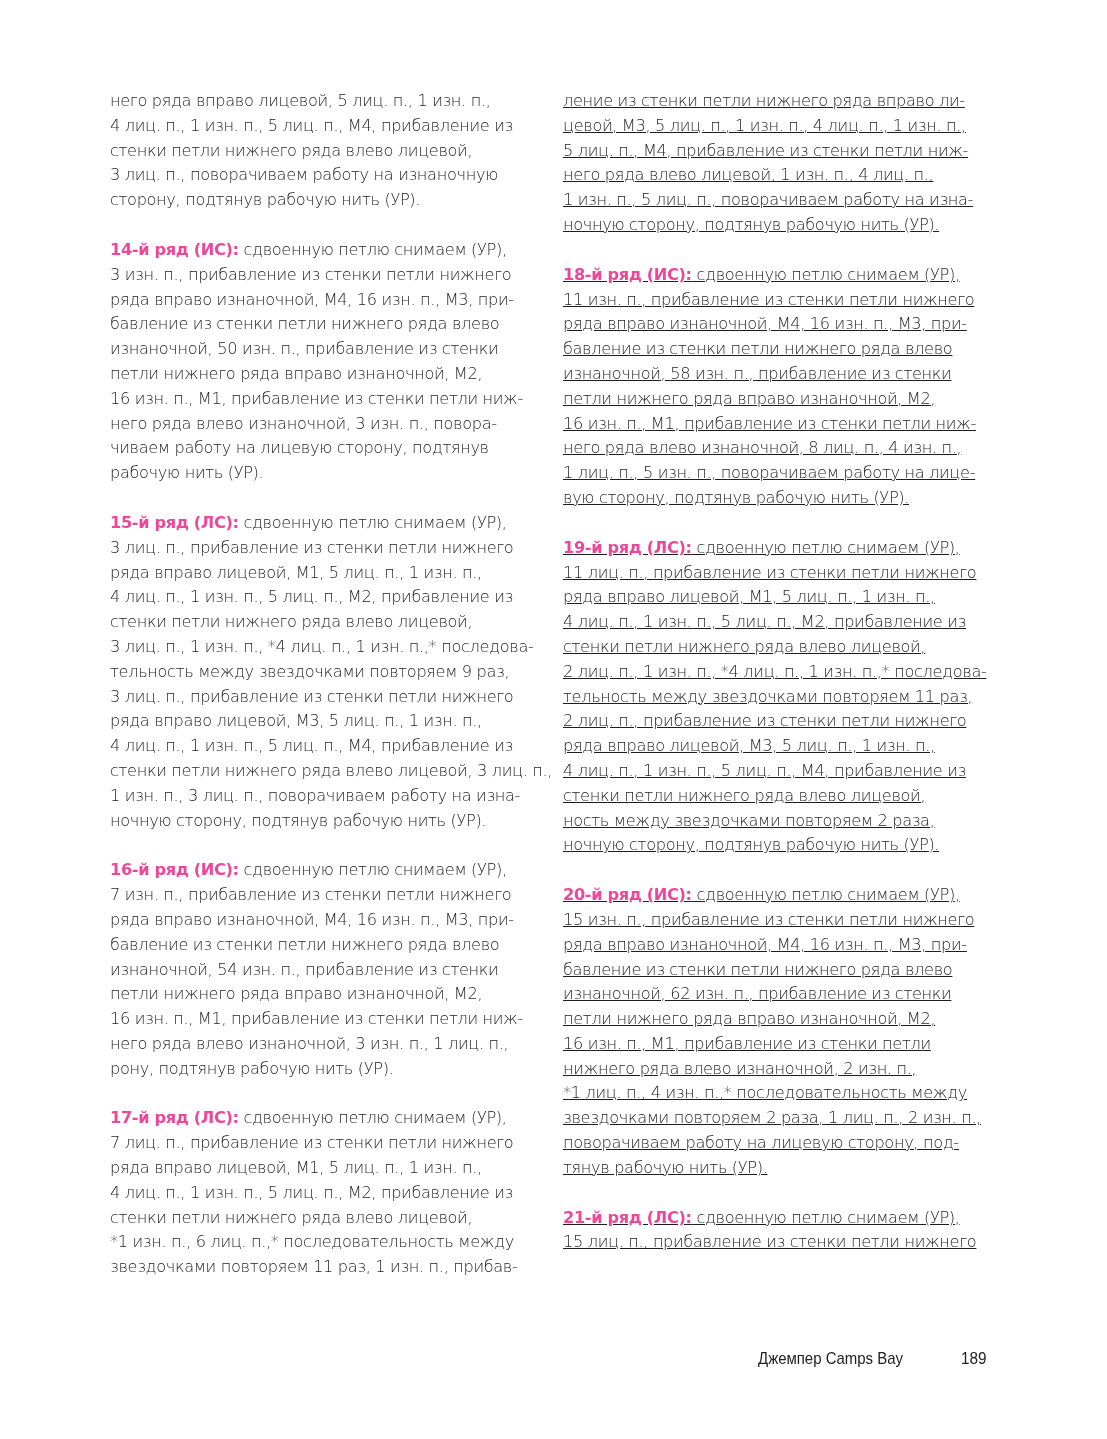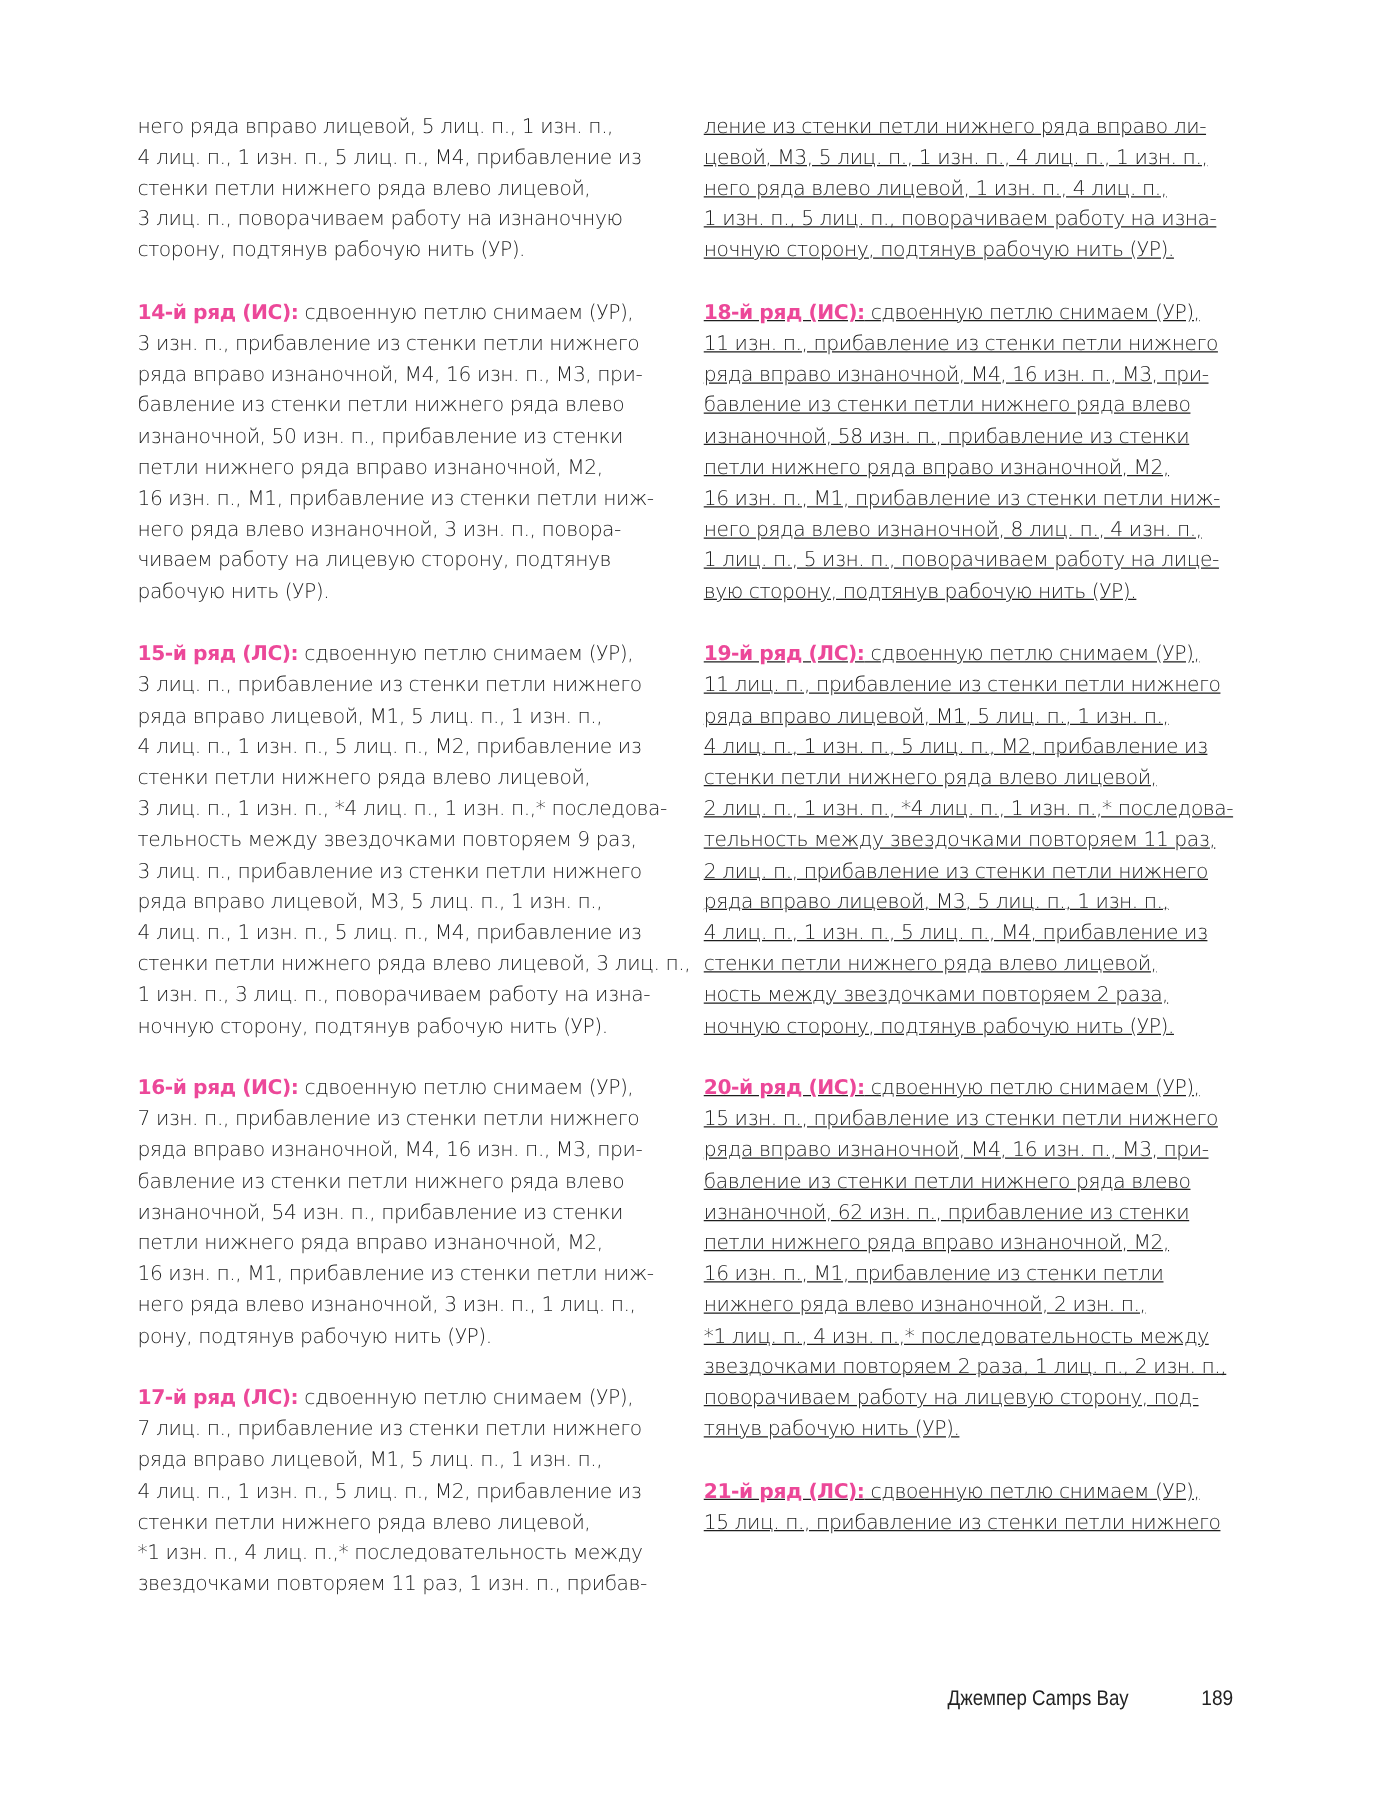--- a/index.html
+++ b/index.html
@@ -64,28 +64,29 @@
         <span class="line"><span>16 изн. п., М1, прибавление из стенки петли ниж-</span></span>
         <span class="line"><span>него ряда влево изнаночной, 3 изн. п., 1 лиц. п.,</span></span>
         <span class="line"><span>рону, подтянув рабочую нить (УР).</span></span>
       </div>
       <div class="para">
         <span class="line"><span class="row-label">17-й ряд (ЛС):</span><span> сдвоенную петлю снимаем (УР),</span></span>
         <span class="line"><span>7 лиц. п., прибавление из стенки петли нижнего</span></span>
         <span class="line"><span>ряда вправо лицевой, М1, 5 лиц. п., 1 изн. п.,</span></span>
         <span class="line"><span>4 лиц. п., 1 изн. п., 5 лиц. п., М2, прибавление из</span></span>
         <span class="line"><span>стенки петли нижнего ряда влево лицевой,</span></span>
-        <span class="line"><span>*1 изн. п., 4 лиц. п.,* последовательность между</span></span>
+        <span class="line"><span>*1 изн. п., 6 лиц. п.,* последовательность между</span></span>
         <span class="line"><span>звездочками повторяем 11 раз, 1 изн. п., прибав-</span></span>
       </div>
     </div>
   <div class="col col-right">
       <div class="para">
         <span class="line"><span>ление из стенки петли нижнего ряда вправо ли-</span></span>
         <span class="line"><span>цевой, М3, 5 лиц. п., 1 изн. п., 4 лиц. п., 1 изн. п.,</span></span>
+        <span class="line"><span>5 лиц. п., М4, прибавление из стенки петли ниж-</span></span>
         <span class="line"><span>него ряда влево лицевой, 1 изн. п., 4 лиц. п.,</span></span>
         <span class="line"><span>1 изн. п., 5 лиц. п., поворачиваем работу на изна-</span></span>
         <span class="line"><span>ночную сторону, подтянув рабочую нить (УР).</span></span>
       </div>
       <div class="para">
         <span class="line"><span class="row-label">18-й ряд (ИС):</span><span> сдвоенную петлю снимаем (УР),</span></span>
         <span class="line"><span>11 изн. п., прибавление из стенки петли нижнего</span></span>
         <span class="line"><span>ряда вправо изнаночной, М4, 16 изн. п., М3, при-</span></span>
         <span class="line"><span>бавление из стенки петли нижнего ряда влево</span></span>
         <span class="line"><span>изнаночной, 58 изн. п., прибавление из стенки</span></span>

